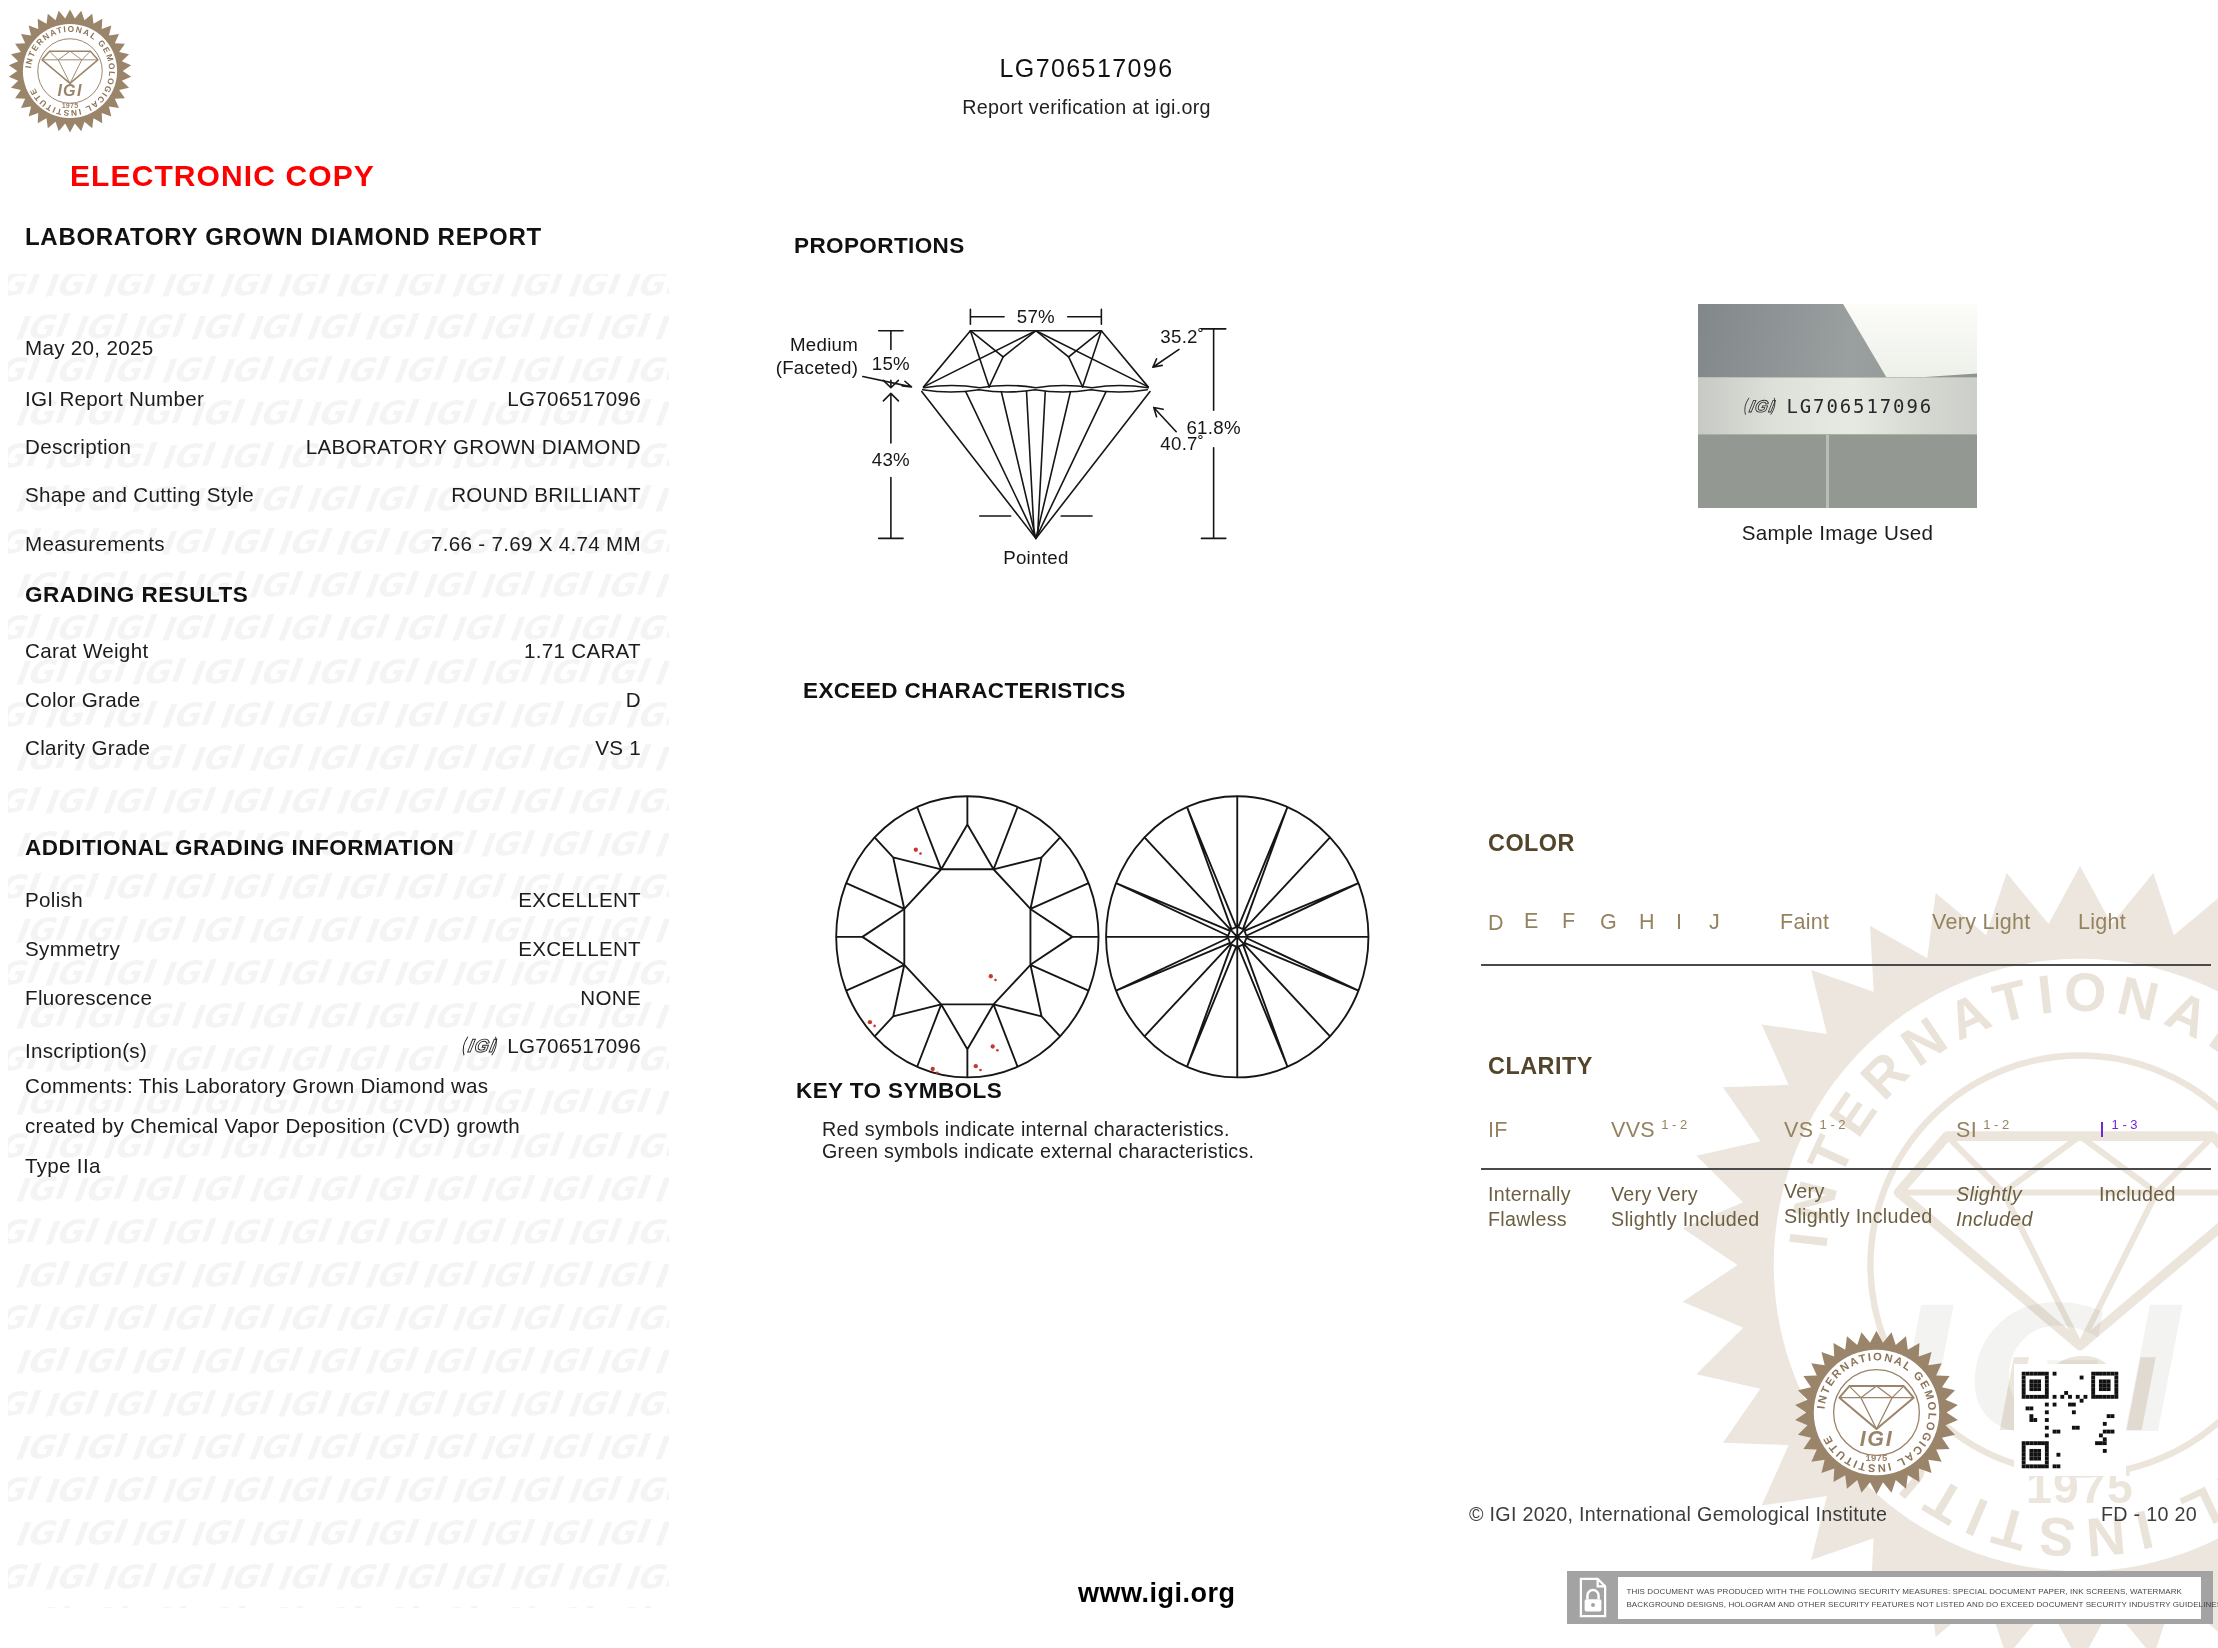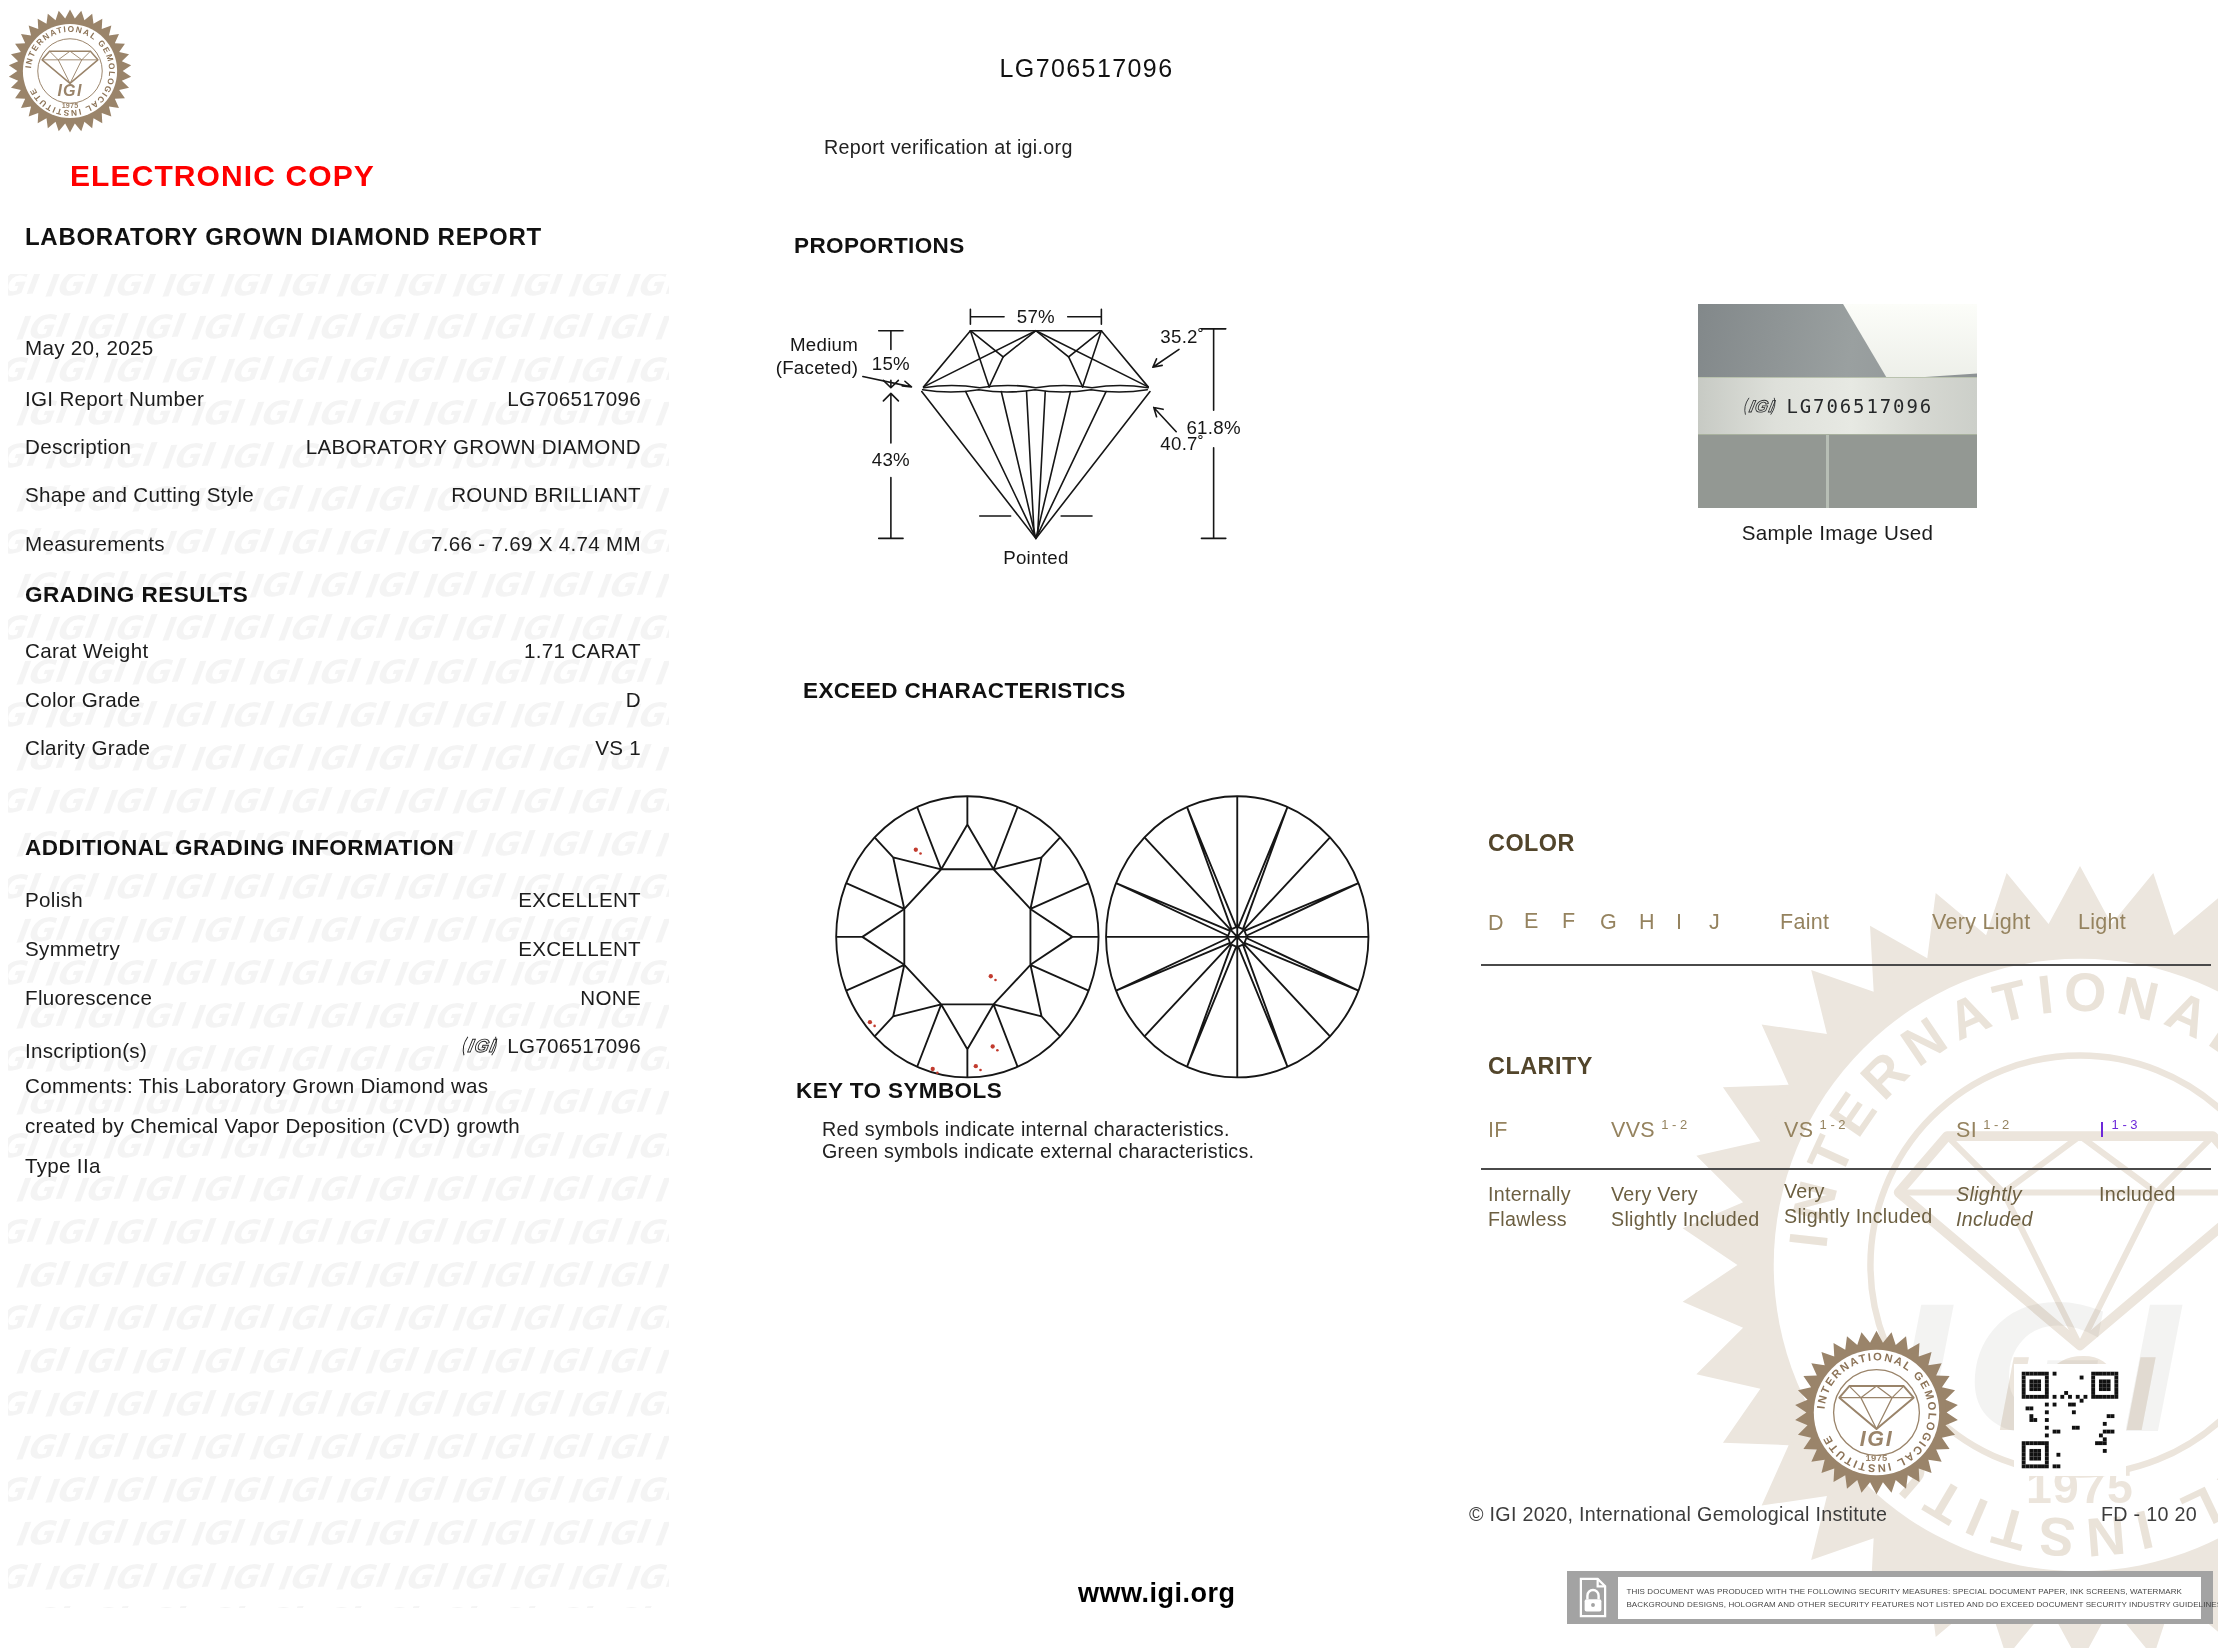--- a/index.html
+++ b/index.html
@@ -12,21 +12,21 @@
         transform:skewX(-14deg) rotate(-4deg);white-space:nowrap;}
   #wm-seal{position:absolute;left:1677px;top:862px;width:806px;height:806px;z-index:0;}
   #wm-igi{position:absolute;left:1893px;top:1270px;font:italic bold 173px "DejaVu Sans",sans-serif;
         color:rgba(90,80,65,0.07);letter-spacing:11.2px;z-index:0;}
   .z{z-index:2;}
   
   #seal-top{left:7.5px;top:9.4px;width:124px;height:124px;}
   .brand{left:171px;top:19px;font-weight:bold;font-size:27px;line-height:41px;color:#3f3f3f;letter-spacing:0.7px;}
   .stamp{left:70px;top:159px;font-weight:bold;font-size:30px;letter-spacing:1.1px;}
   .topnum{left:824px;top:54px;width:525px;text-align:center;font-size:25px;letter-spacing:1.4px;color:#111;}
-  .topver{left:824px;top:96px;width:525px;text-align:left;font-size:19.7px;color:#222;margin-top:40px;}
+  .topver{left:824px;top:96px;width:525px;text-align:center;font-size:19.7px;color:#222;}
   
   .h1{left:25px;top:223px;font-size:24px;font-weight:bold;letter-spacing:0.7px;color:#111;}
   .sect{font-size:22.5px;font-weight:bold;letter-spacing:0.5px;color:#111;}
   .row{left:25px;width:616px;display:flex;justify-content:space-between;align-items:baseline;font-size:20.6px;}
   .row .lbl{white-space:nowrap;}
   .row .val{white-space:nowrap;display:flex;align-items:center;gap:6.6px;}
   .comments{left:25px;top:1066px;width:637px;font-size:20.6px;line-height:40px;}
   
   .mid-h{font-size:22.5px;font-weight:bold;letter-spacing:0.4px;color:#111;}
   .keyline{left:822px;font-size:19.7px;color:#222;}

